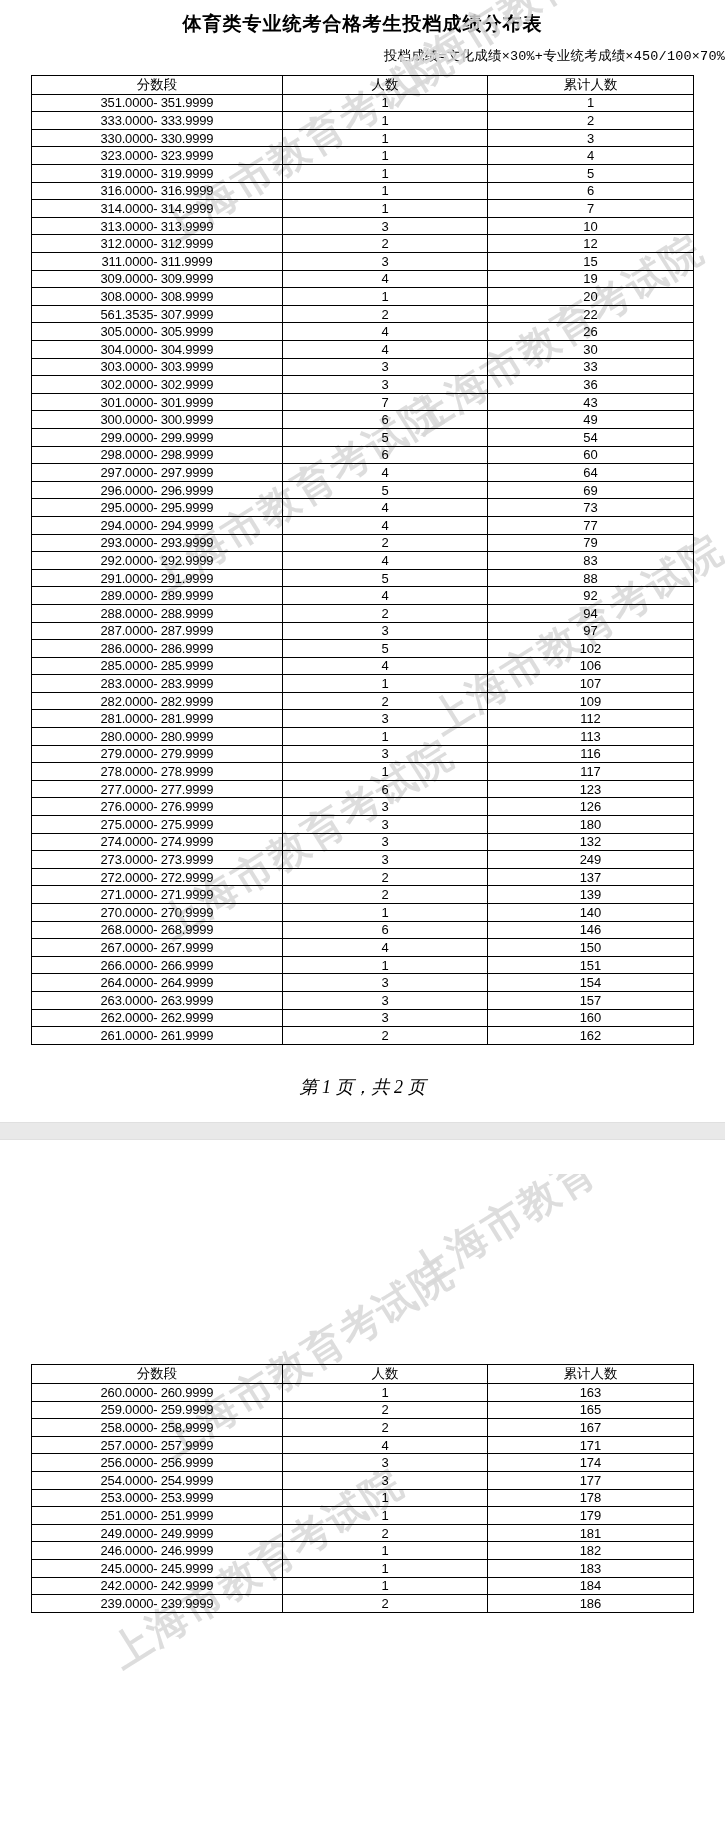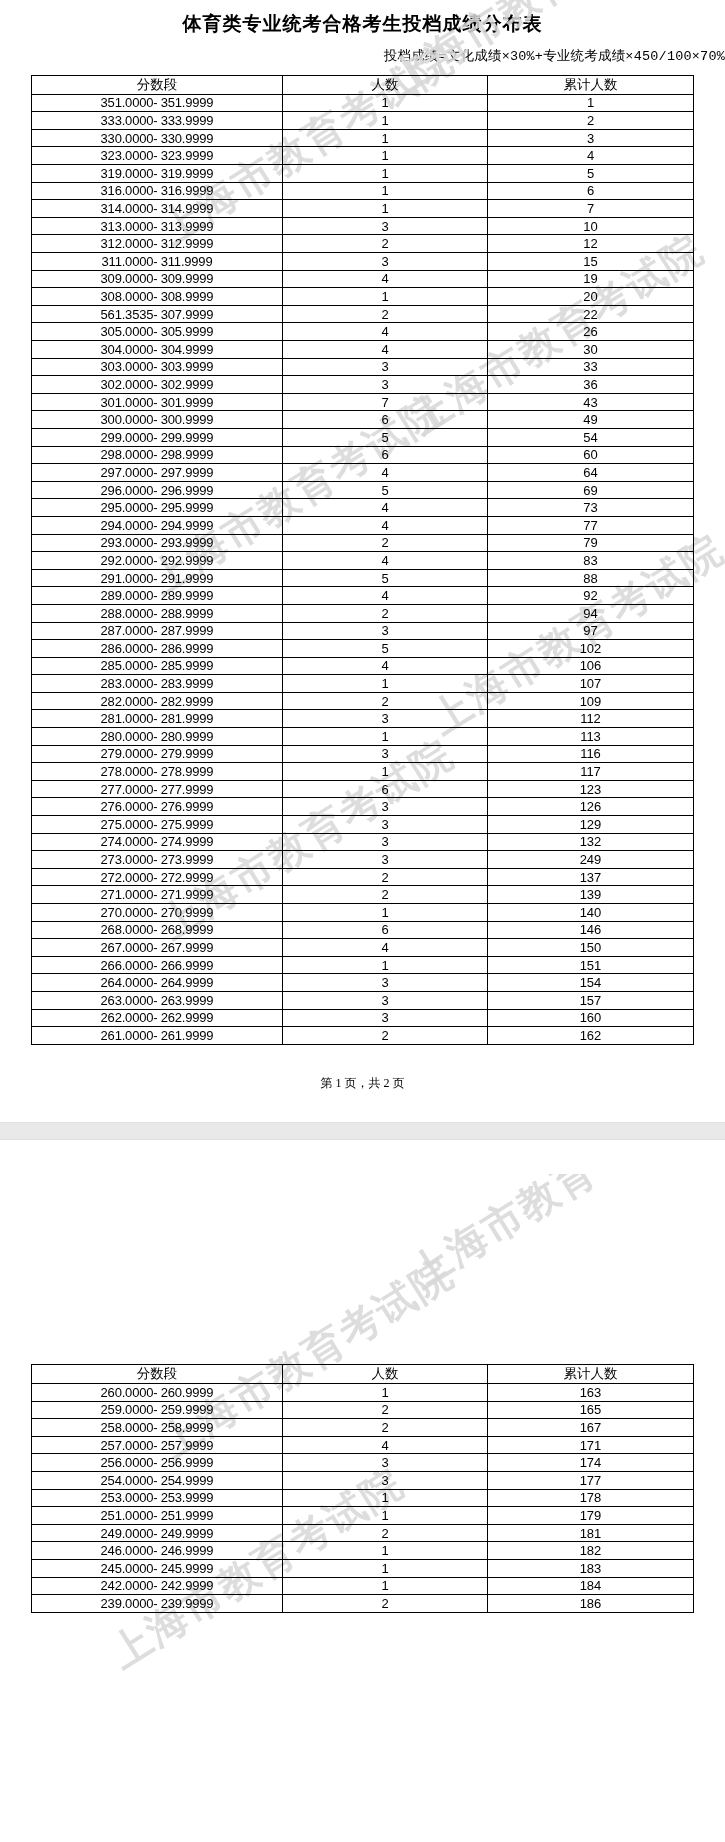--- a/index.html
+++ b/index.html
@@ -68,25 +68,26 @@
     font-size:13.5px;
     height:18px;
   }
   table.score-table td.range{
     font-family:"Liberation Sans", sans-serif;
     letter-spacing:-0.2px;
   }
 
   .page-footer{
     text-align:center;
-    font-size:12px;
+    font-size:18px;
     font-family:"Liberation Serif", serif;
     padding-top:30px;
     position:relative;
     z-index:2;
+    font-style:italic;
   }
 
   
   .watermark-layer{
     position:absolute;
     inset:0;
     z-index:1;
     pointer-events:none;
     overflow:hidden;
   }
@@ -336,21 +337,21 @@
           <td>123</td>
         </tr>
         <tr>
           <td class="range">276.0000- 276.9999</td>
           <td>3</td>
           <td>126</td>
         </tr>
         <tr>
           <td class="range">275.0000- 275.9999</td>
           <td>3</td>
-          <td>129</td>
+          <td>180</td>
         </tr>
         <tr>
           <td class="range">274.0000- 274.9999</td>
           <td>3</td>
           <td>132</td>
         </tr>
         <tr>
           <td class="range">273.0000- 273.9999</td>
           <td>3</td>
           <td>249</td>

